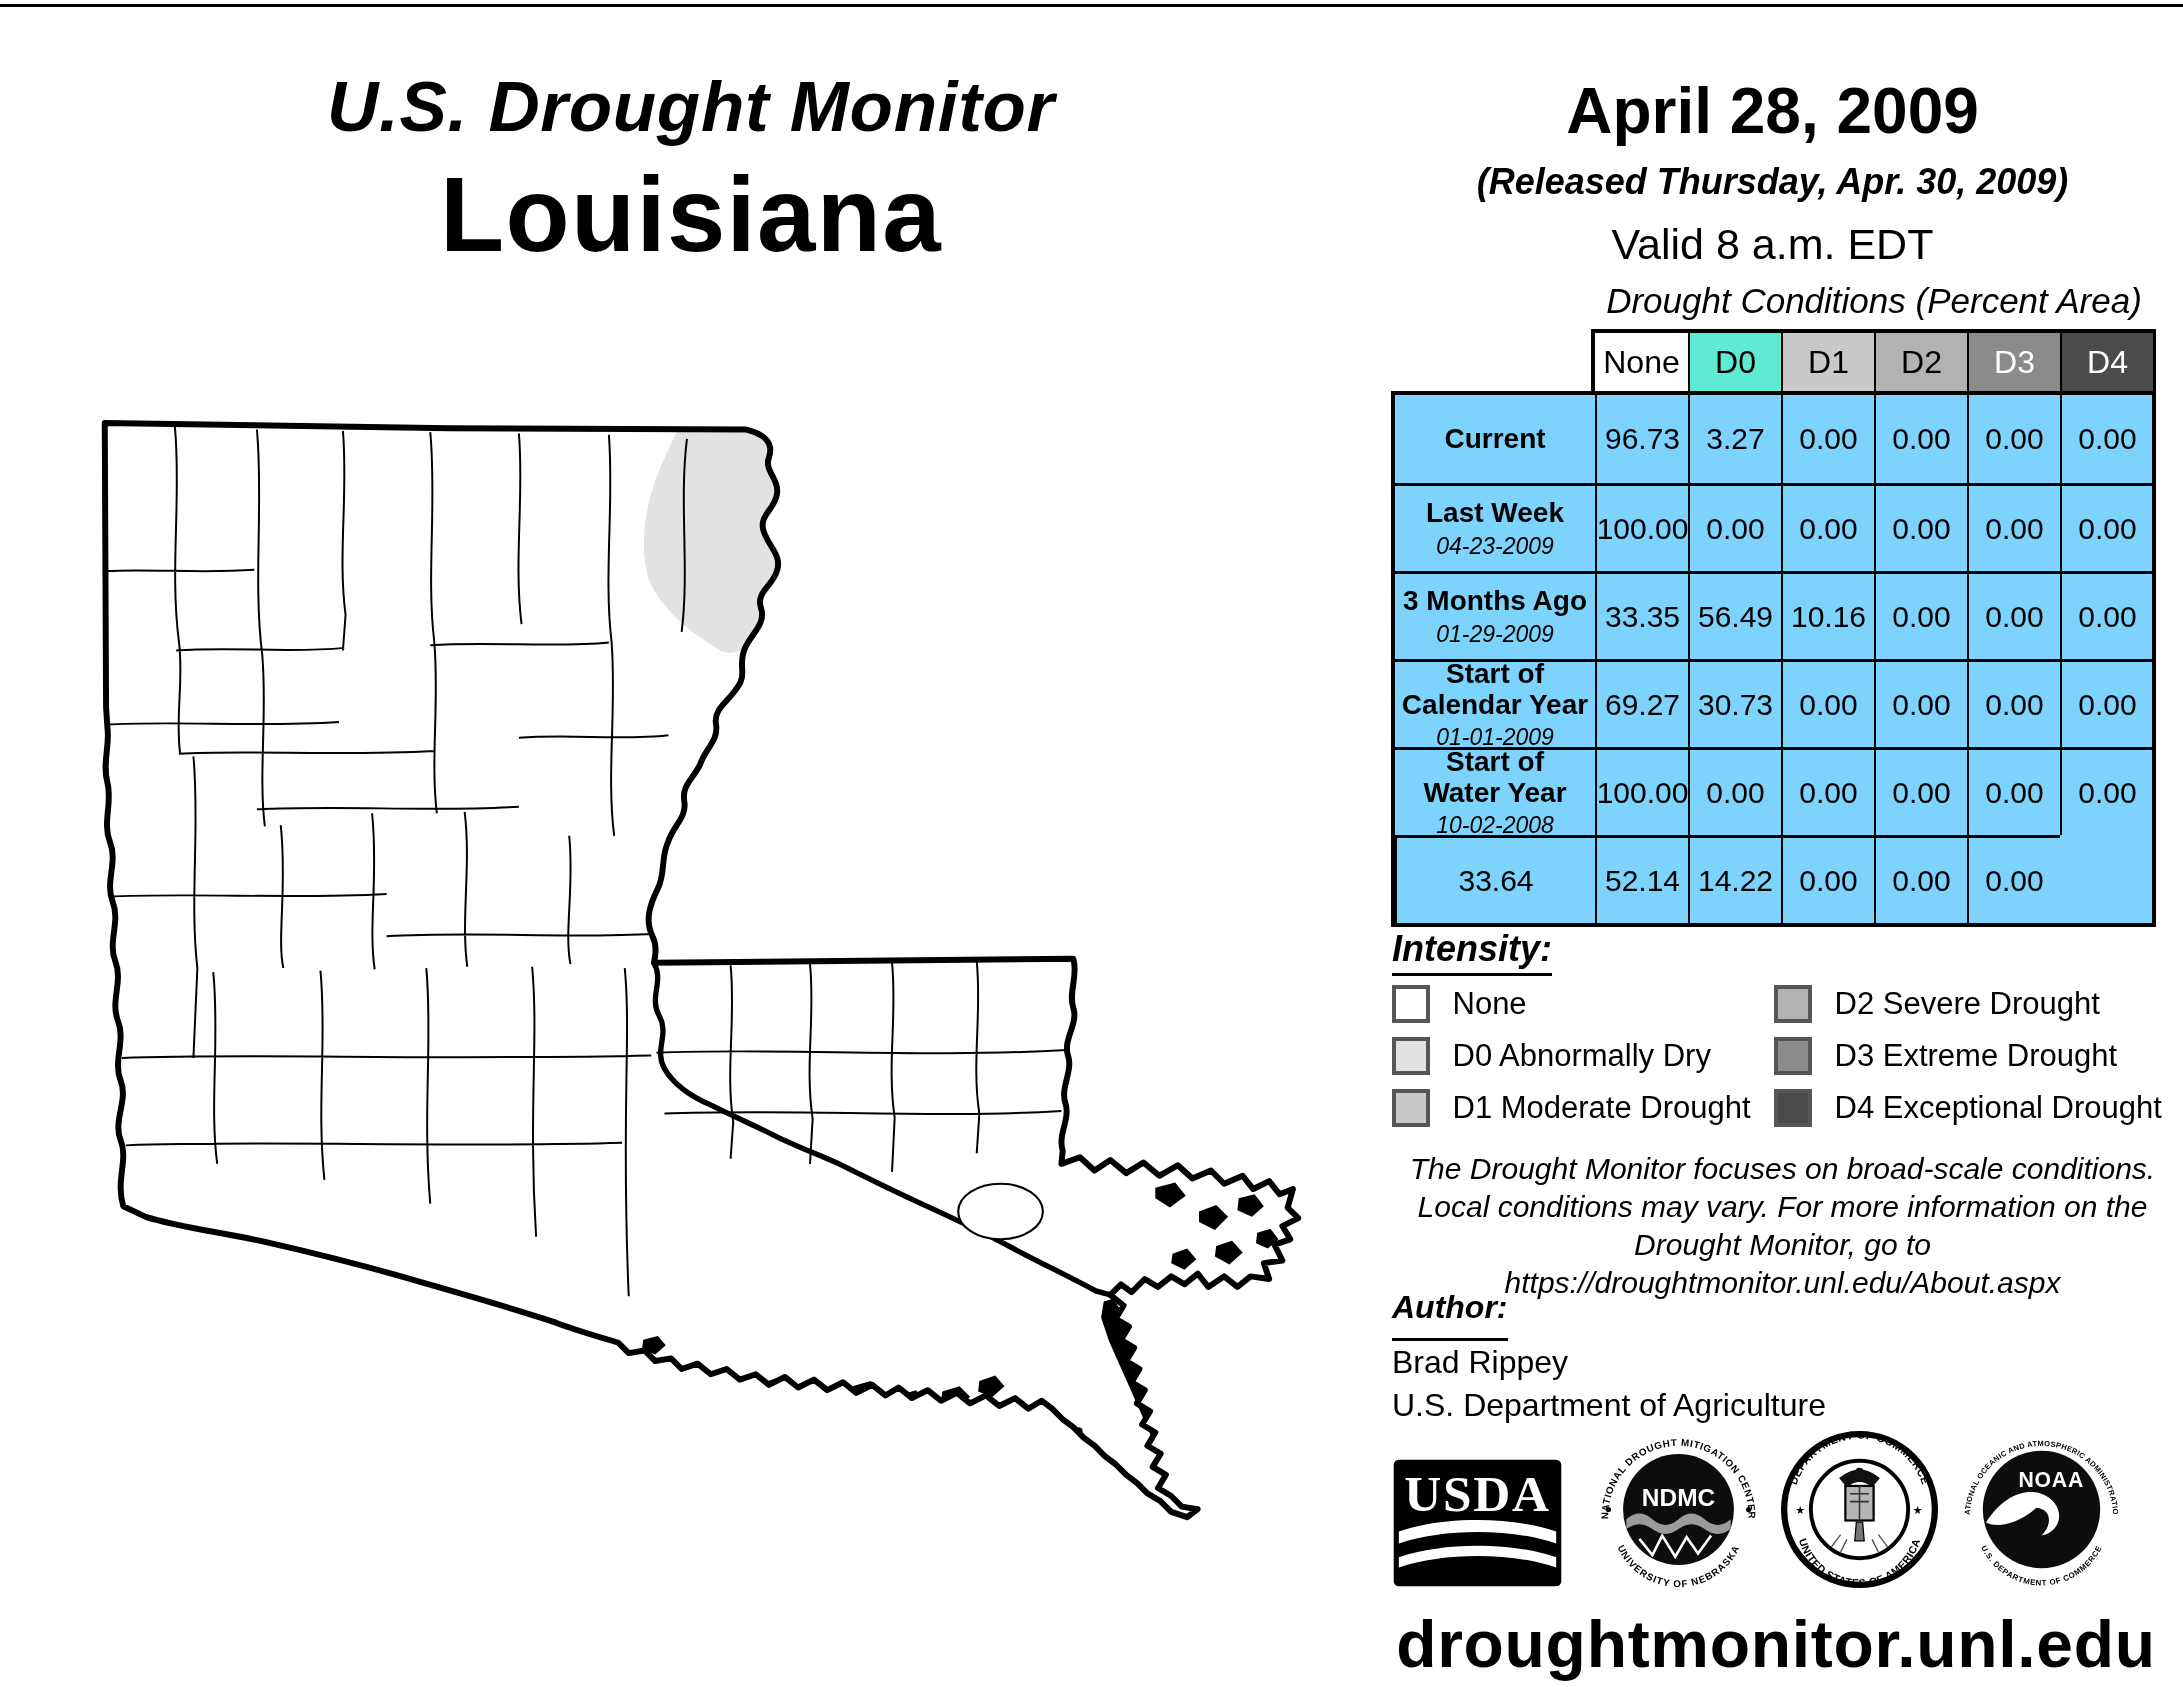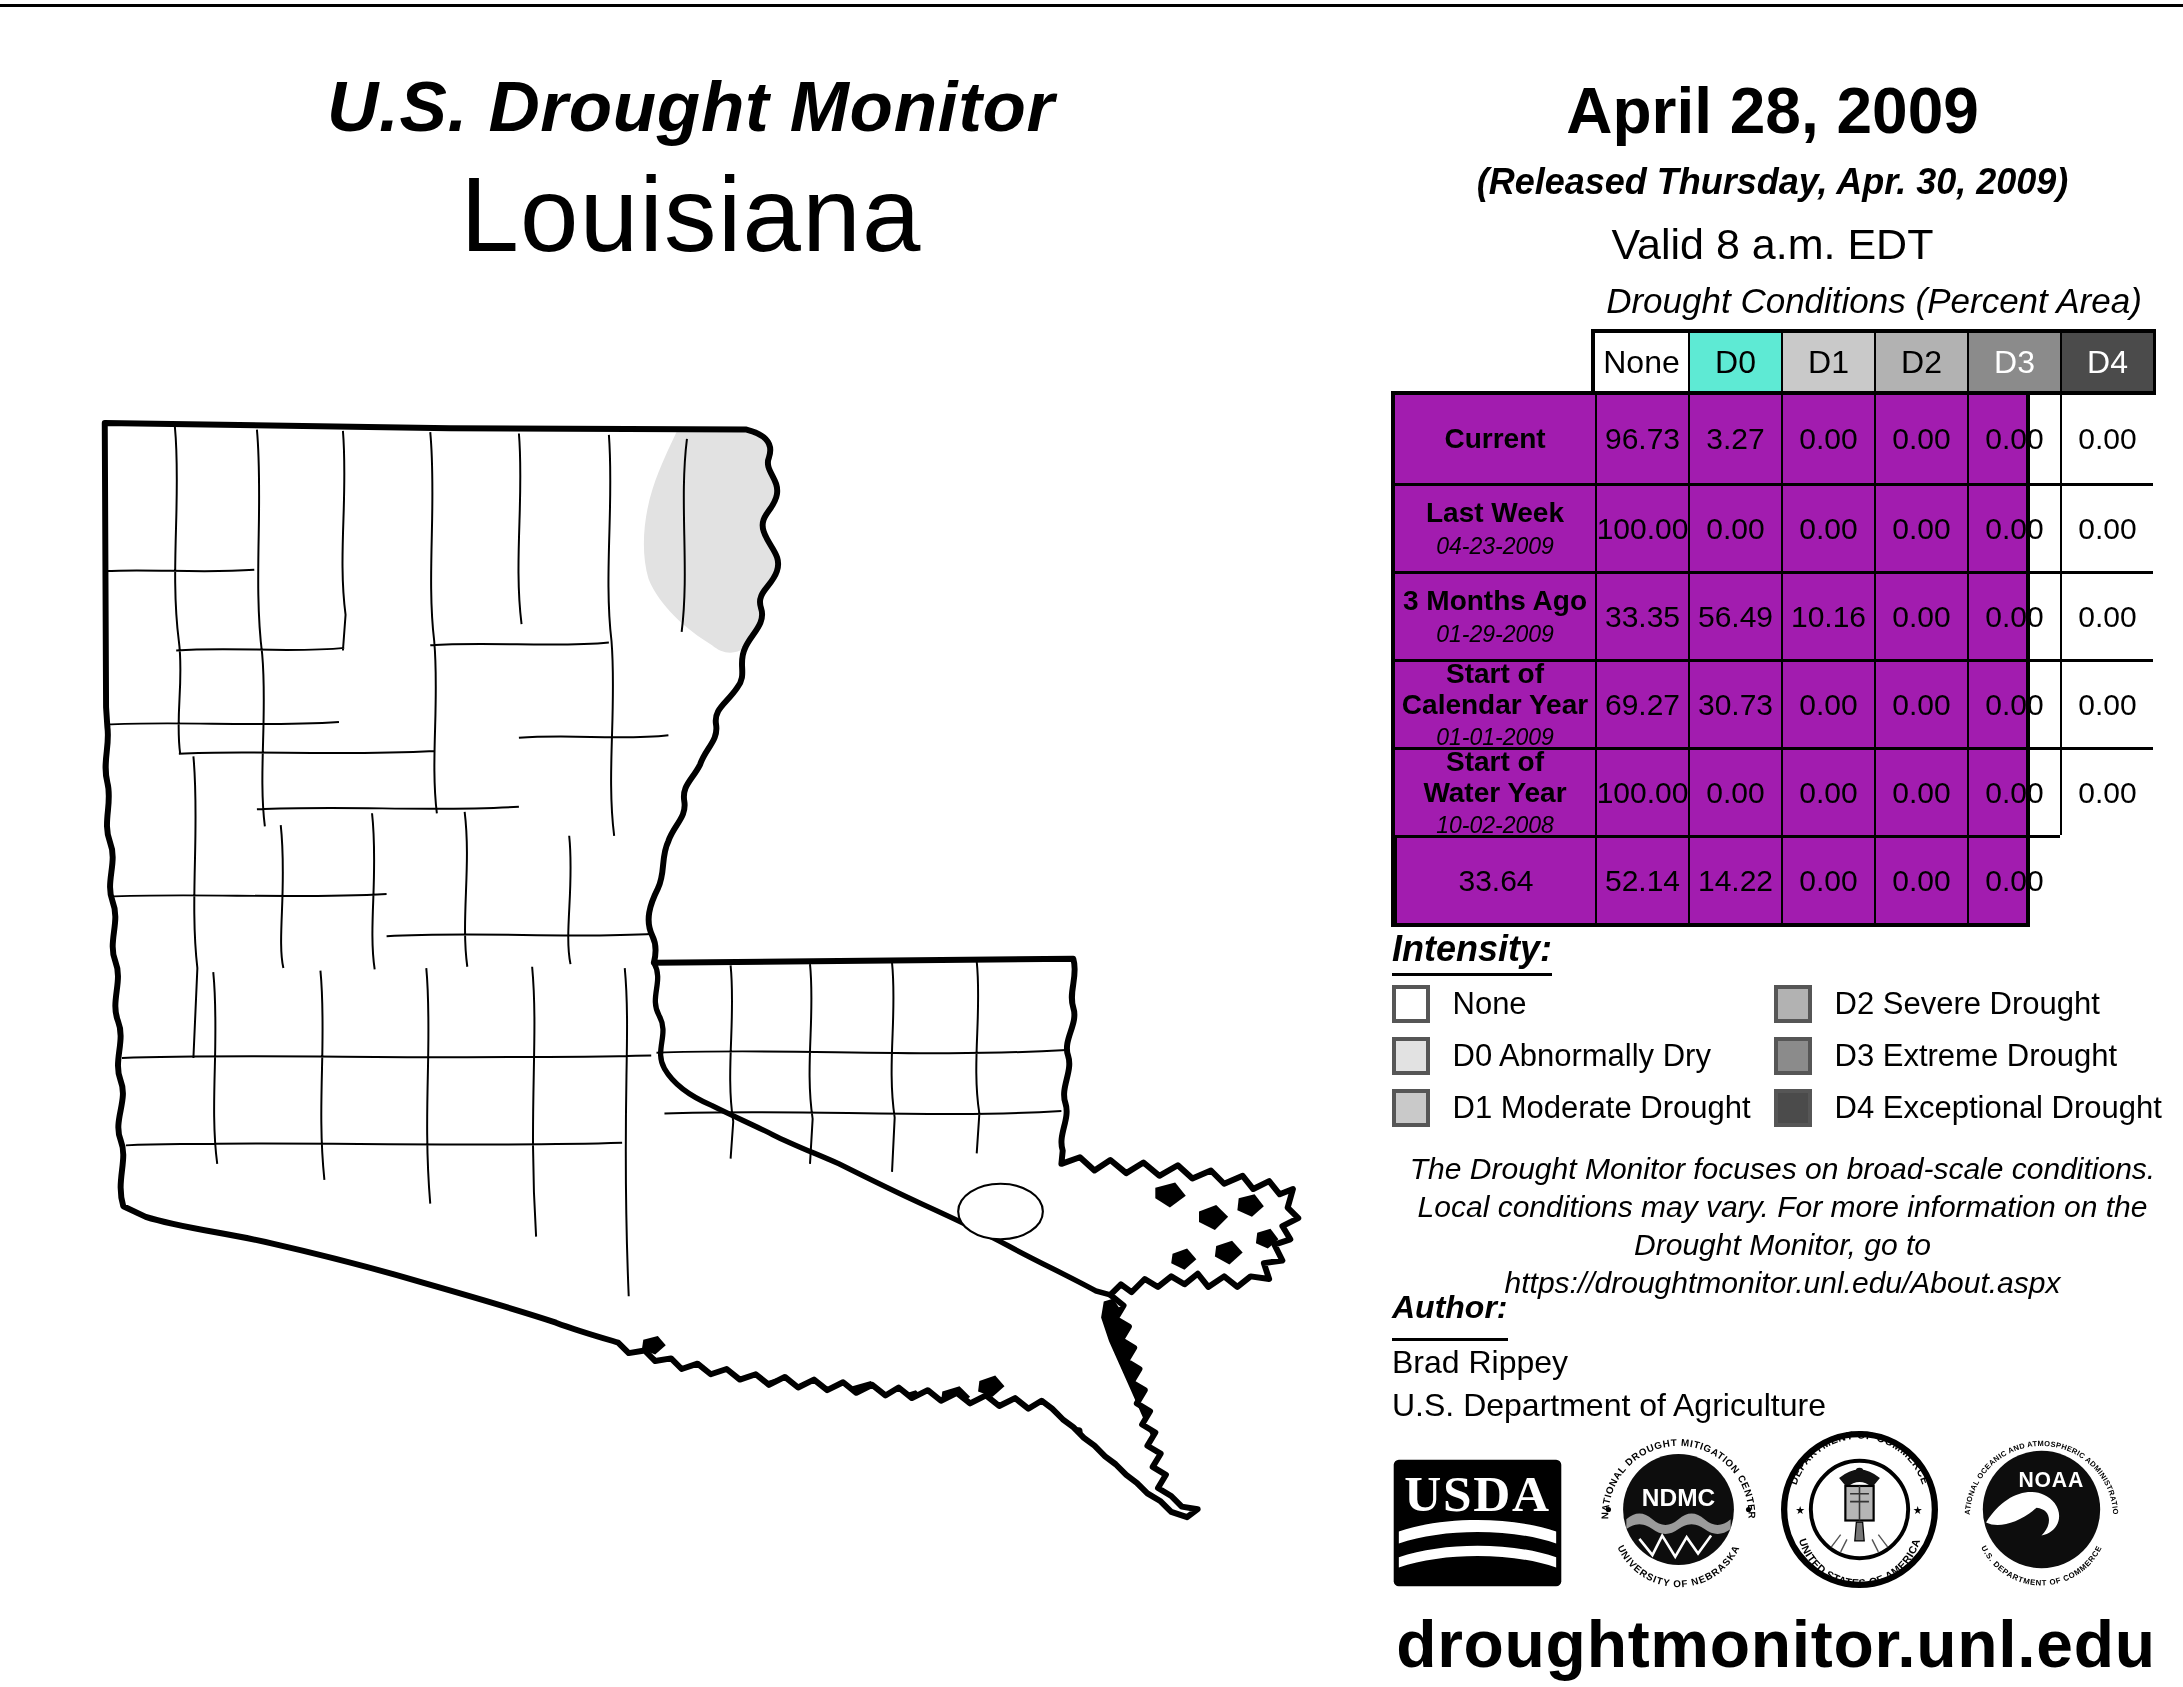--- a/index.html
+++ b/index.html
@@ -4,41 +4,41 @@
 <style>
   html,body{margin:0;padding:0;}
   body{
     width:2183px;height:1687px;position:relative;background:#ffffff;
     font-family:"Liberation Sans", sans-serif;color:#000;overflow:hidden;
   }
   .topline{position:absolute;left:0;top:4px;width:2183px;height:2.6px;background:#000;}
   
   .hdr-left{position:absolute;left:228px;top:66px;width:926px;text-align:center;}
   .program{font-size:71px;font-weight:bold;font-style:italic;letter-spacing:0.7px;}
-  .region{font-size:105px;font-weight:normal;margin-top:8px;letter-spacing:1.3px;}
+  .region{font-size:105px;font-weight:bold;margin-top:8px;letter-spacing:1.3px;}
   .hdr-right{position:absolute;left:1389px;top:74px;width:767px;text-align:center;}
   .date{font-size:64px;font-weight:bold;}
   .released{font-size:36px;font-weight:bold;font-style:italic;margin-top:13.2px;}
   .valid{font-size:43px;font-weight:normal;margin-top:17px;}
   .tbl-title{position:absolute;left:1591px;top:281px;width:566px;text-align:center;
     font-size:35px;font-style:italic;}
   
   .tbl-header{position:absolute;left:1591px;top:329px;width:565px;height:66px;
     display:grid;grid-template-columns:repeat(6,93px);border:4.6px solid #000;box-sizing:border-box;}
   .hcell{display:flex;align-items:center;justify-content:center;font-size:32px;border-left:2.6px solid #000;}
   .hcell:first-child{border-left:none;}
   .col-none{background:#ffffff;color:#000;}
   .col-d0{background:#5eead4;color:#000;}
   .col-d1{background:#c9c9c9;color:#000;}
   .col-d2{background:#b2b2b2;color:#000;}
   .col-d3{background:#8b8b8b;color:#fff;}
   .col-d4{background:#4b4b4b;color:#fff;}
-  .tbl-body{position:absolute;left:1391px;top:391px;width:639px;
+  .tbl-body{position:absolute;left:1391px;top:391px;width:765px;
     display:grid;grid-template-columns:200px repeat(6,93px);grid-auto-rows:88px;
-    border:4.6px solid #000;box-sizing:border-box;background:#a21caf;}
+    border:4.6px solid #000;box-sizing:border-box;background:#7dd3fc;}
   .cell{display:flex;align-items:center;justify-content:center;font-size:30px;
     border-left:2.6px solid #000;border-top:3.3px solid #000;}
   .cell.first-col{border-left:none;}
   .cell.first-row{border-top:none;}
   .rowhead{flex-direction:column;padding:0 5.3px;text-align:center;}
   .rowhead .rlabel{font-size:28px;font-weight:bold;line-height:1.12;white-space:pre-line;}
   .rowhead .rdate{font-size:23px;font-style:italic;margin-top:4px;}
   
   .legend-title{position:absolute;left:1392px;top:928px;font-size:36px;font-weight:bold;
     font-style:italic;border-bottom:3.3px solid #000;padding-bottom:2.6px;}

